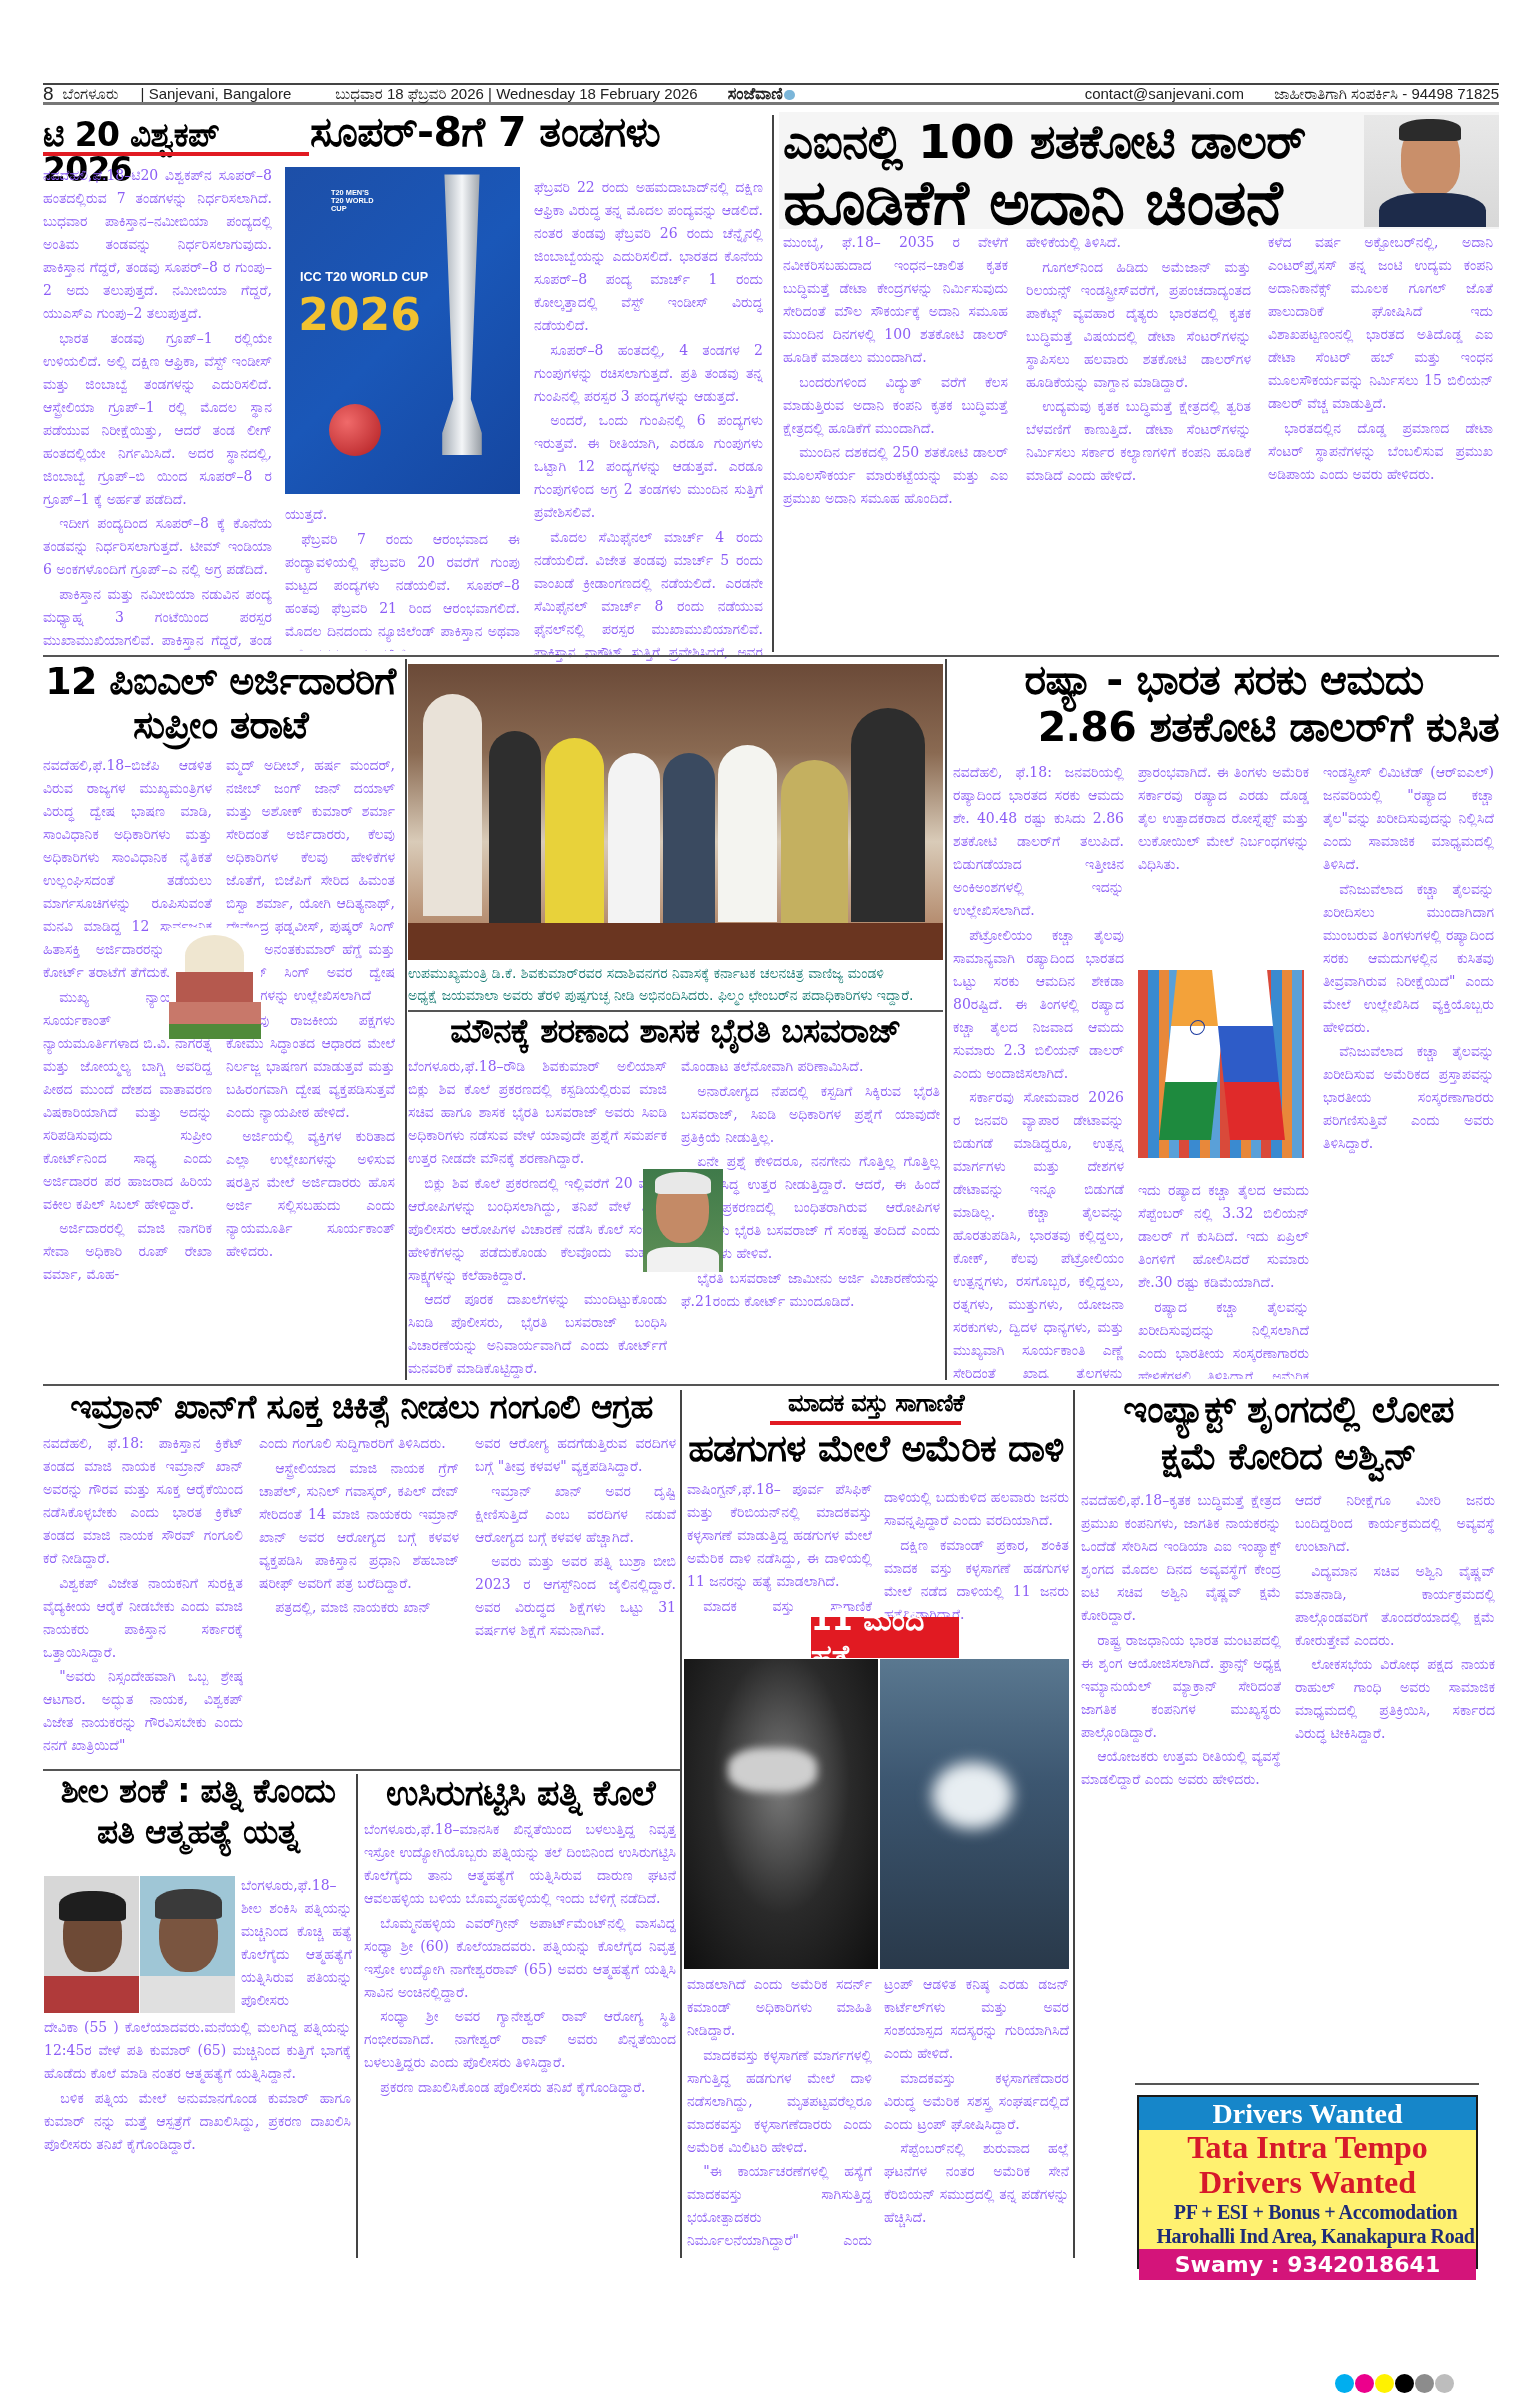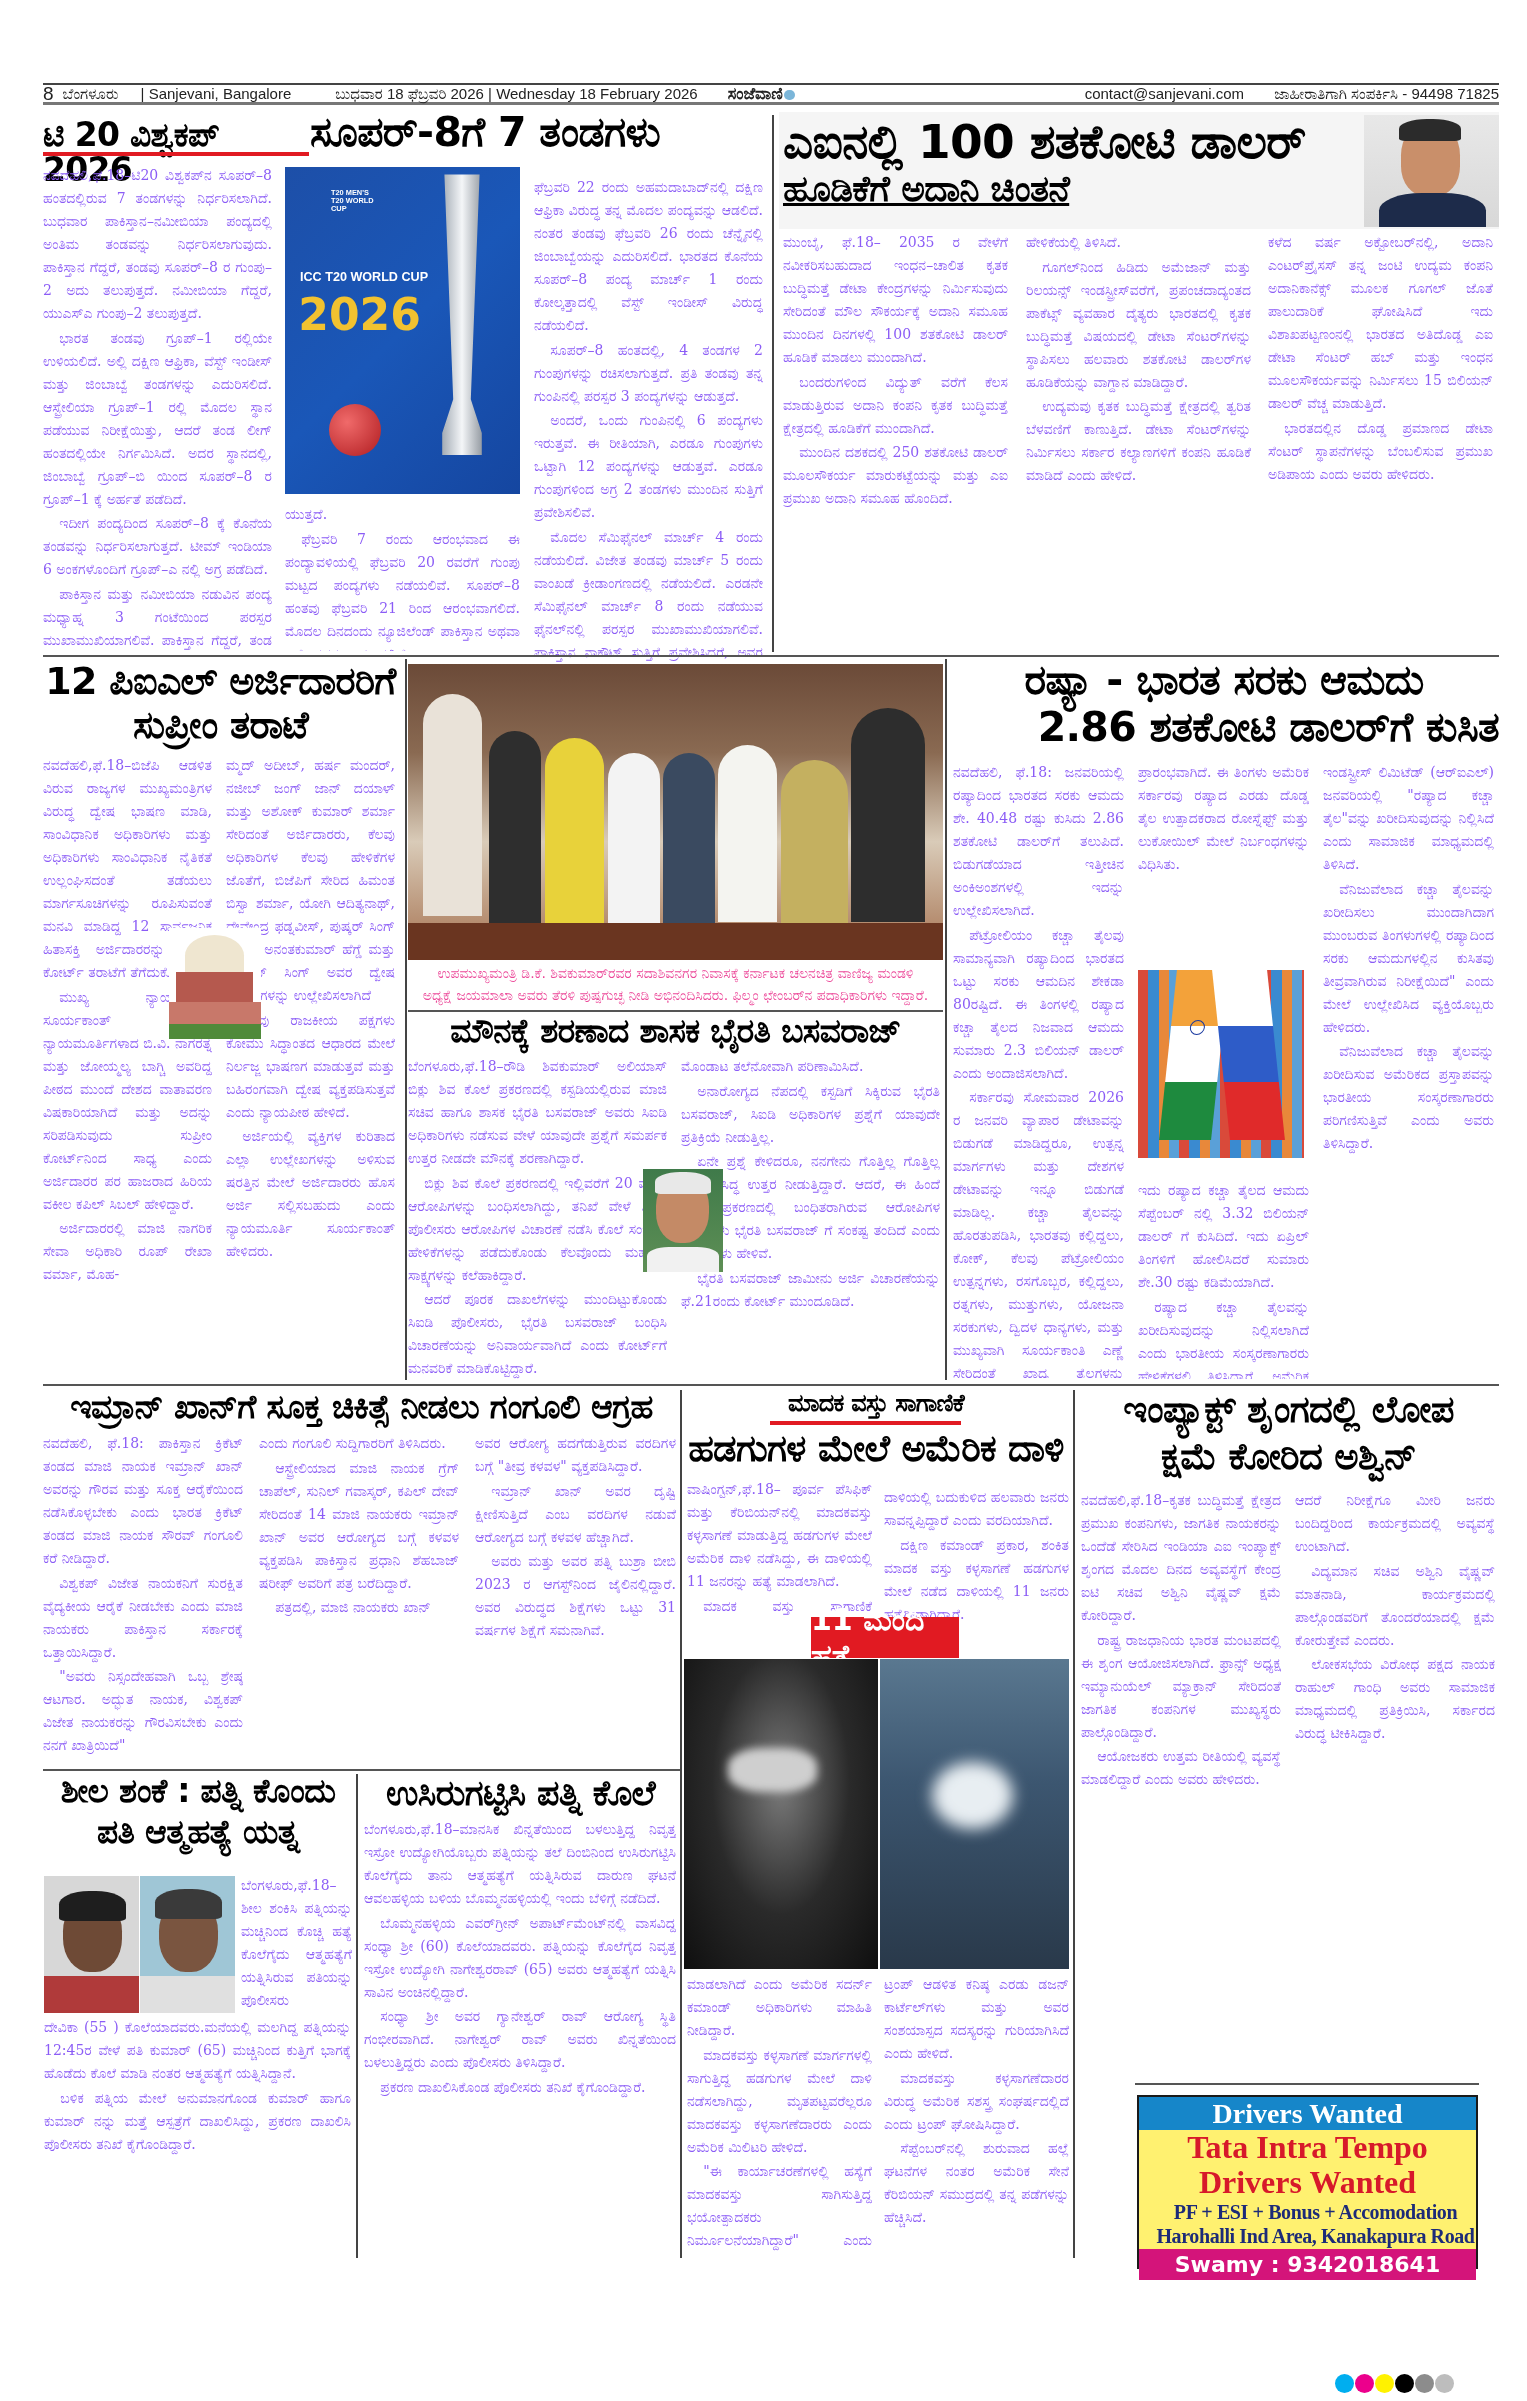--- a/index.html
+++ b/index.html
@@ -18,21 +18,21 @@
   #masthead .right { margin-left: auto; display: flex; gap: 30px; }
 
   .headline { position: absolute; font-family: "DejaVu Sans", sans-serif; font-weight: 900; color: #000; line-height: 1.05; letter-spacing: -0.7px; }
   .kicker-underline { position: absolute; height: 4.4px; background: #e11a22; }
 
   .body { position: absolute; font-family: "DejaVu Serif", serif; font-size: 14px; line-height: 23px; color: #8b5cf6; text-align: justify; column-gap: 21px; overflow: hidden; }
   .body p { text-indent: 16.3px; margin-bottom: 1.5px; }
   .body p:first-child { text-indent: 0; }
 
   .photo { position: absolute; overflow: hidden; }
-  .caption { position: absolute; font-family: "DejaVu Sans", sans-serif; font-size: 14px; line-height: 22px; text-align: center; color: #ec4899; }
+  .caption { position: absolute; font-family: "DejaVu Sans", sans-serif; font-size: 14px; line-height: 22px; text-align: left; color: #0f766e; }
 
   .label-red { position: absolute; background: #e11a22; color: #fff; font-family: "DejaVu Sans", sans-serif; font-weight: 900; font-size: 30px; display: flex; align-items: center; justify-content: center; }
 
   
   #ad { left: 1137px; top: 2095px; width: 341px; height: 174px; border: 2.2px solid #1a1a1a; background: #fff170; display: flex; flex-direction: column; font-family: "Liberation Serif", serif; }
   #ad .top { background: #1686c9; color: #fff; font-weight: bold; font-size: 28px; text-align: center; line-height: 33px; }
   #ad .l1, #ad .l2 { color: #d7192a; font-weight: bold; font-size: 32px; text-align: center; line-height: 35px; }
   #ad .l3, #ad .l4 { color: #1d2b78; font-weight: bold; font-size: 20px; text-align: center; line-height: 24.4px; letter-spacing: -0.4px; padding-left: 16px; }
   #ad .bot { background: #d4147a; color: #fff; font-family: "DejaVu Sans", sans-serif; font-weight: bold; font-size: 22px; text-align: center; line-height: 31px; margin-top: auto; }
 
@@ -88,21 +88,21 @@
       <p>ಅಂದರೆ, ಒಂದು ಗುಂಪಿನಲ್ಲಿ 6 ಪಂದ್ಯಗಳು ಇರುತ್ತವೆ. ಈ ರೀತಿಯಾಗಿ, ಎರಡೂ ಗುಂಪುಗಳು ಒಟ್ಟಾಗಿ 12 ಪಂದ್ಯಗಳನ್ನು ಆಡುತ್ತವೆ. ಎರಡೂ ಗುಂಪುಗಳಿಂದ ಅಗ್ರ 2 ತಂಡಗಳು ಮುಂದಿನ ಸುತ್ತಿಗೆ ಪ್ರವೇಶಿಸಲಿವೆ.</p>
       <p>ಮೊದಲ ಸೆಮಿಫೈನಲ್ ಮಾರ್ಚ್ 4 ರಂದು ನಡೆಯಲಿದೆ. ವಿಜೇತ ತಂಡವು ಮಾರ್ಚ್ 5 ರಂದು ವಾಂಖಡೆ ಕ್ರೀಡಾಂಗಣದಲ್ಲಿ ನಡೆಯಲಿದೆ. ಎರಡನೇ ಸೆಮಿಫೈನಲ್ ಮಾರ್ಚ್ 8 ರಂದು ನಡೆಯುವ ಫೈನಲ್‌ನಲ್ಲಿ ಪರಸ್ಪರ ಮುಖಾಮುಖಿಯಾಗಲಿವೆ. ಪಾಕಿಸ್ತಾನ ನಾಕೌಟ್ ಸುತ್ತಿಗೆ ಪ್ರವೇಶಿಸಿದರೆ, ಅವರ ಎಲ್ಲಾ ಪಂದ್ಯಗಳು ಕೊಲಂಬೊದಲ್ಲಿ ನಡೆಯಲಿವೆ.</p>
   </div>
 </div>
 
 <div class="vrule" style="left:772px; top:115px; height:537px;"></div>
 
 <div>
   <div class="abs" style="left:779px; top:112px; width:720px; height:117px; background:#f5f5f5;"></div>
   <div class="headline" style="left:783px; top:117px; font-size:47px; width:577px;">ಎಐನಲ್ಲಿ 100 ಶತಕೋಟಿ ಡಾಲರ್</div>
-  <div class="headline" style="left:783px; top:170px; font-size:36px; width:577px;text-decoration:underline;">ಹೂಡಿಕೆಗೆ ಅದಾನಿ ಚಿಂತನೆ</div>
+  <div class="headline" style="left:783px; top:170px; font-size:62px; width:577px;">ಹೂಡಿಕೆಗೆ ಅದಾನಿ ಚಿಂತನೆ</div>
   <div class="photo" style="left:1364px; top:115px; width:135px; height:112px; background:linear-gradient(180deg,#e8e8e8,#d8d8d8);">
     <div style="position:absolute; left:37px; top:7.4px; width:59px; height:74px; border-radius:45% 45% 40% 40%; background:#c98f6a;"></div>
     <div style="position:absolute; left:35px; top:4.4px; width:62px; height:22px; border-radius:45% 45% 10% 10%; background:#2b2b2b;"></div>
     <div style="position:absolute; left:15px; top:78px; width:107px; height:44px; border-radius:40% 40% 0 0; background:#1d2b4a;"></div>
   </div>
   <div class="body" style="left:783px; top:231px; width:225px; height:421px;">
     <p>ಮುಂಬೈ, ಫೆ.18– 2035 ರ ವೇಳೆಗೆ ನವೀಕರಿಸಬಹುದಾದ ಇಂಧನ–ಚಾಲಿತ ಕೃತಕ ಬುದ್ಧಿಮತ್ತೆ ಡೇಟಾ ಕೇಂದ್ರಗಳನ್ನು ನಿರ್ಮಿಸುವುದು ಸೇರಿದಂತೆ ಮೌಲ ಸೌಕರ್ಯಕ್ಕೆ ಅದಾನಿ ಸಮೂಹ ಮುಂದಿನ ದಿನಗಳಲ್ಲಿ 100 ಶತಕೋಟಿ ಡಾಲರ್ ಹೂಡಿಕೆ ಮಾಡಲು ಮುಂದಾಗಿದೆ.</p>
       <p>ಬಂದರುಗಳಿಂದ ವಿದ್ಯುತ್ ವರೆಗೆ ಕೆಲಸ ಮಾಡುತ್ತಿರುವ ಅದಾನಿ ಕಂಪನಿ ಕೃತಕ ಬುದ್ಧಿಮತ್ತೆ ಕ್ಷೇತ್ರದಲ್ಲಿ ಹೂಡಿಕೆಗೆ ಮುಂದಾಗಿದೆ.</p>
       <p>ಮುಂದಿನ ದಶಕದಲ್ಲಿ 250 ಶತಕೋಟಿ ಡಾಲರ್ ಮೂಲಸೌಕರ್ಯ ಮಾರುಕಟ್ಟೆಯನ್ನು ಮತ್ತು ಎಐ ಪ್ರಮುಖ ಅದಾನಿ ಸಮೂಹ ಹೊಂದಿದೆ.</p>
   </div>

